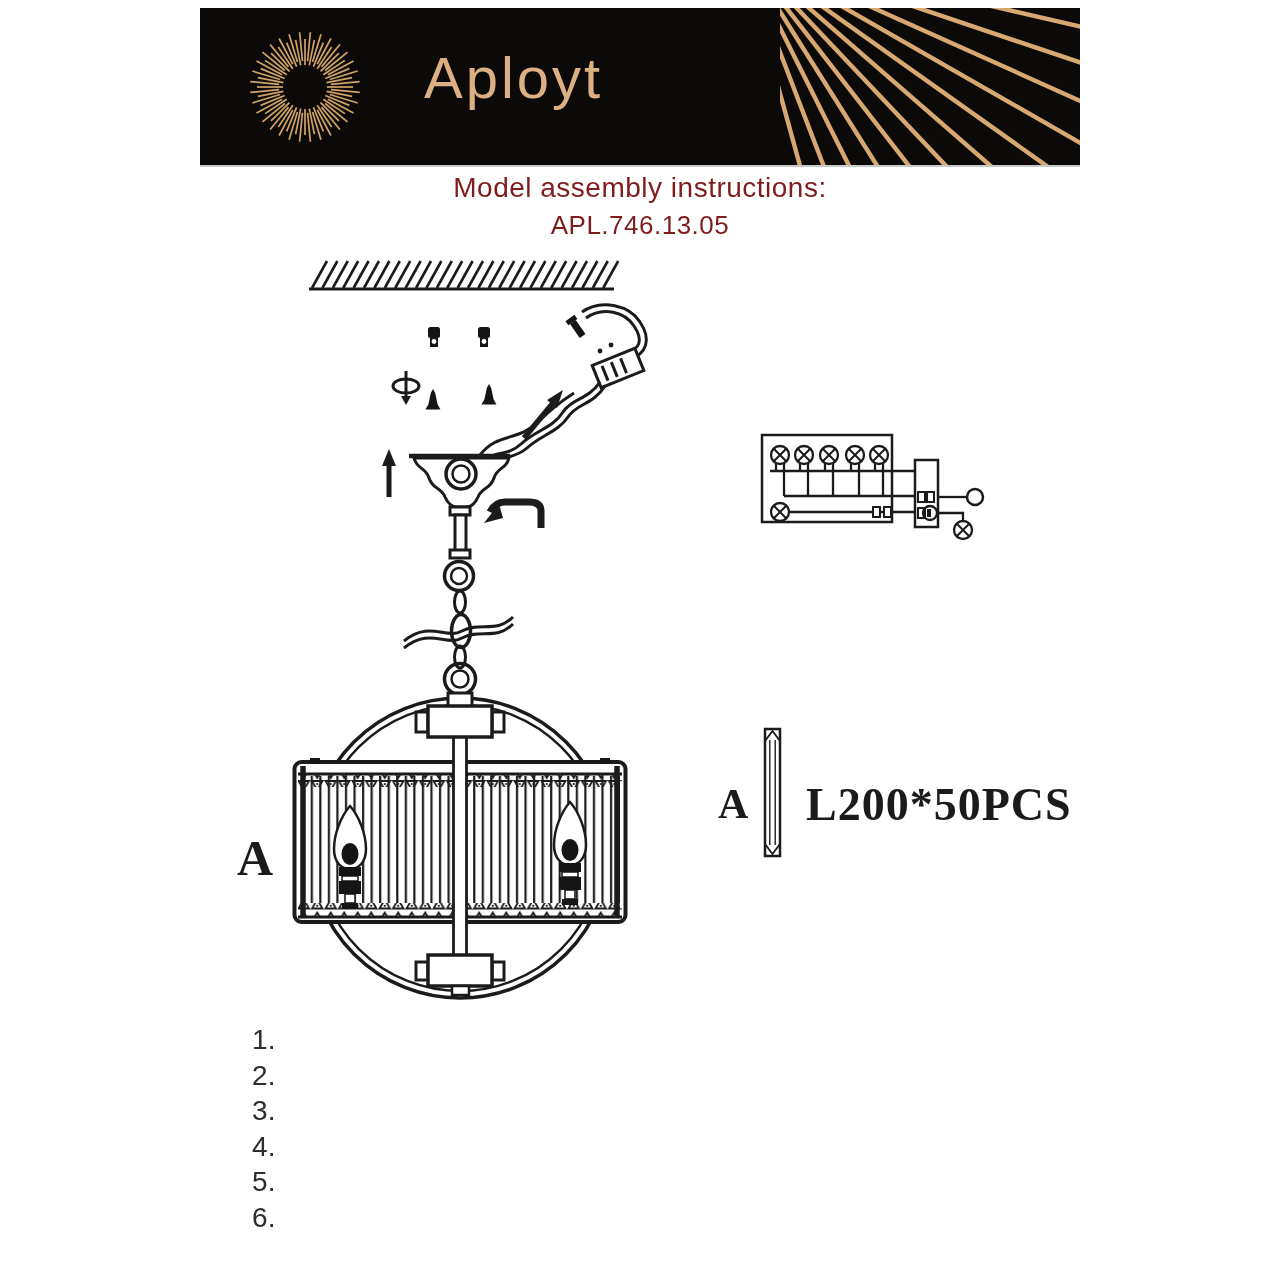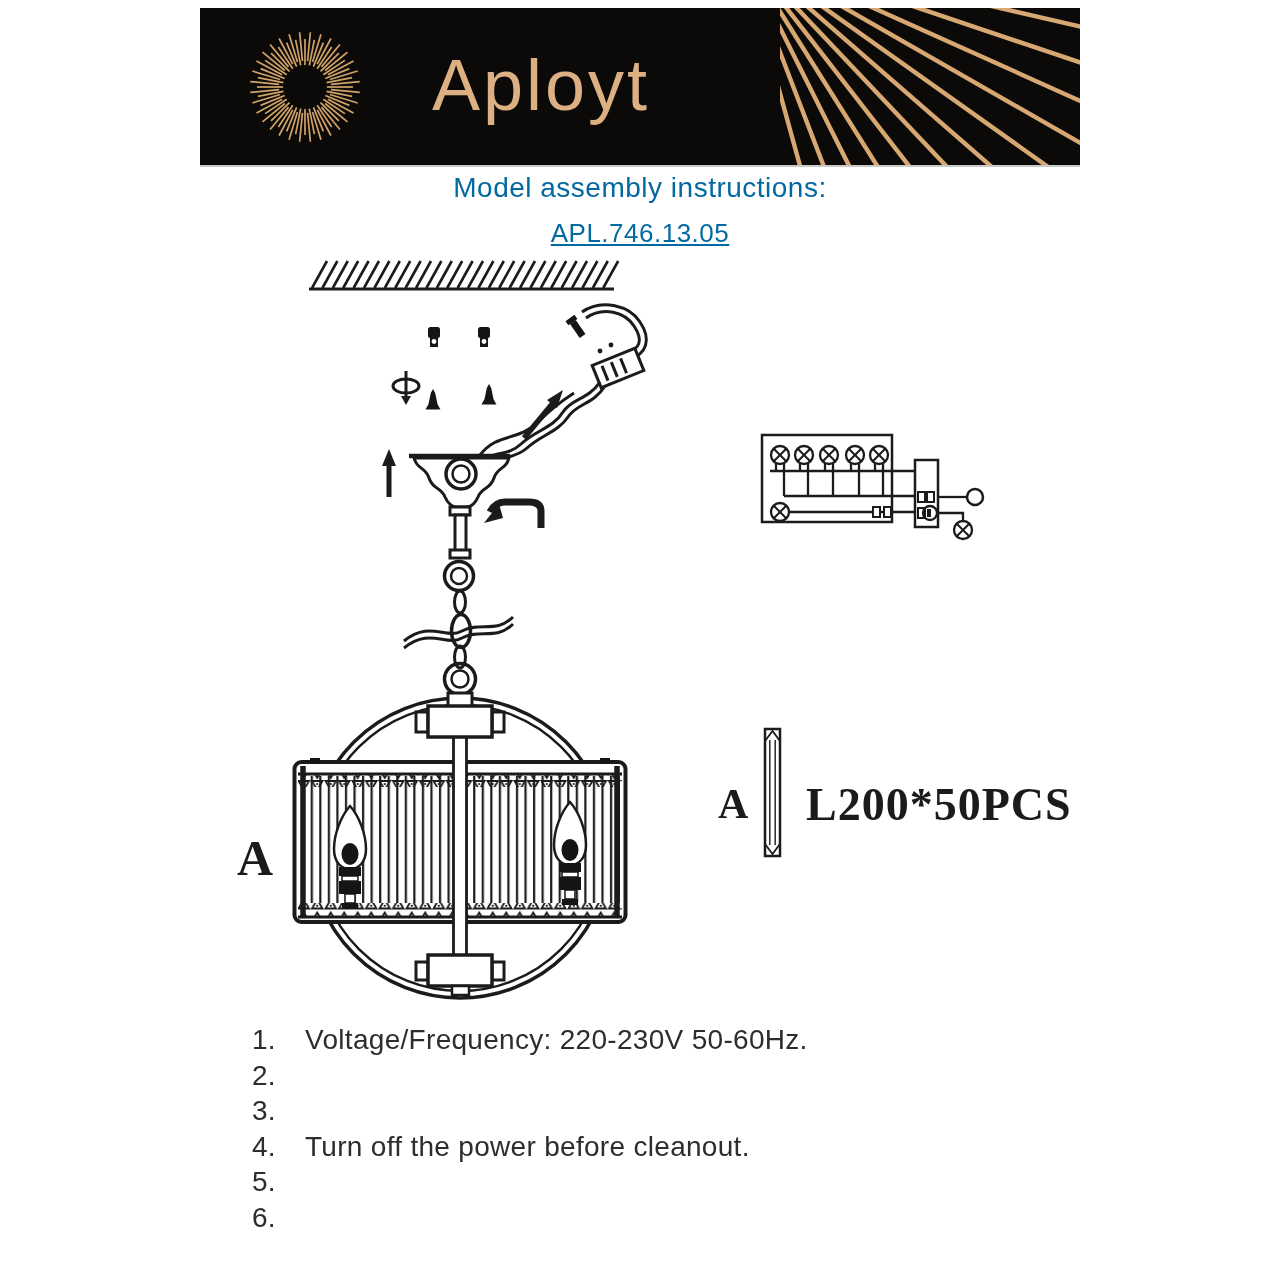--- a/index.html
+++ b/index.html
@@ -7,28 +7,28 @@
     width:1280px;height:1280px;position:relative;background:#ffffff;
     font-family:"Liberation Sans",sans-serif;overflow:hidden;
   }
   
   .banner{
     position:absolute;left:200px;top:8px;width:880px;height:157px;
     background:#0c0a08;border-bottom:2px solid #c9c9c9;overflow:hidden;
   }
   .logo-svg{position:absolute;left:38px;top:12px;}
   .brand-text{
-    position:absolute;left:232px;top:36px;font-size:72px;font-weight:300;
+    position:absolute;left:224px;top:36px;font-size:58px;font-weight:300;
     letter-spacing:3px;color:#ddb084;font-family:"Liberation Sans",sans-serif;
   }
   .corner-rays{position:absolute;right:0;top:0;}
   
-  .title-wrap{position:absolute;left:0;top:172px;width:1280px;text-align:center;color:#0369a1;}
+  .title-wrap{position:absolute;left:0;top:172px;width:1280px;text-align:center;color:#7f1d1d;}
   .title-line{font-size:28px;letter-spacing:0.5px;}
-  .model-line{font-size:26px;margin-top:14px;letter-spacing:0.5px;text-decoration:underline;}
+  .model-line{font-size:26px;margin-top:6px;letter-spacing:0.5px;}
   
   .diagram-svg{position:absolute;left:0;top:0;}
   
   .instructions{position:absolute;left:252px;top:1022px;width:820px;color:#2d2d2d;}
   .inst-row{display:flex;font-size:28px;line-height:35.5px;letter-spacing:0.3px;}
   .inst-num{width:36px;flex:0 0 36px;margin-right:17px;}
 </style>
 </head>
 <body>
 
@@ -349,31 +349,29 @@
     <line x1="938" y1="497" x2="967" y2="497"></line>
     <circle cx="975" cy="497" r="8" stroke-width="2.5"></circle>
     <path d="M937,513 L963,513 L963,521"></path>
     <use href="#lampDef" transform="translate(963,530)"></use>
   </g>
 </svg>
 
 <div class="instructions">
   <div class="inst-row">
     <span class="inst-num">1.</span>
-    <span>Voltage/Frequency: 220-230V 50-60Hz.</span>
   </div>
   <div class="inst-row">
     <span class="inst-num">2.</span>
   </div>
   <div class="inst-row">
     <span class="inst-num">3.</span>
   </div>
   <div class="inst-row">
     <span class="inst-num">4.</span>
-    <span>Turn off the power before cleanout.</span>
   </div>
   <div class="inst-row">
     <span class="inst-num">5.</span>
   </div>
   <div class="inst-row">
     <span class="inst-num">6.</span>
   </div>
 </div>
 
 </body></html>

